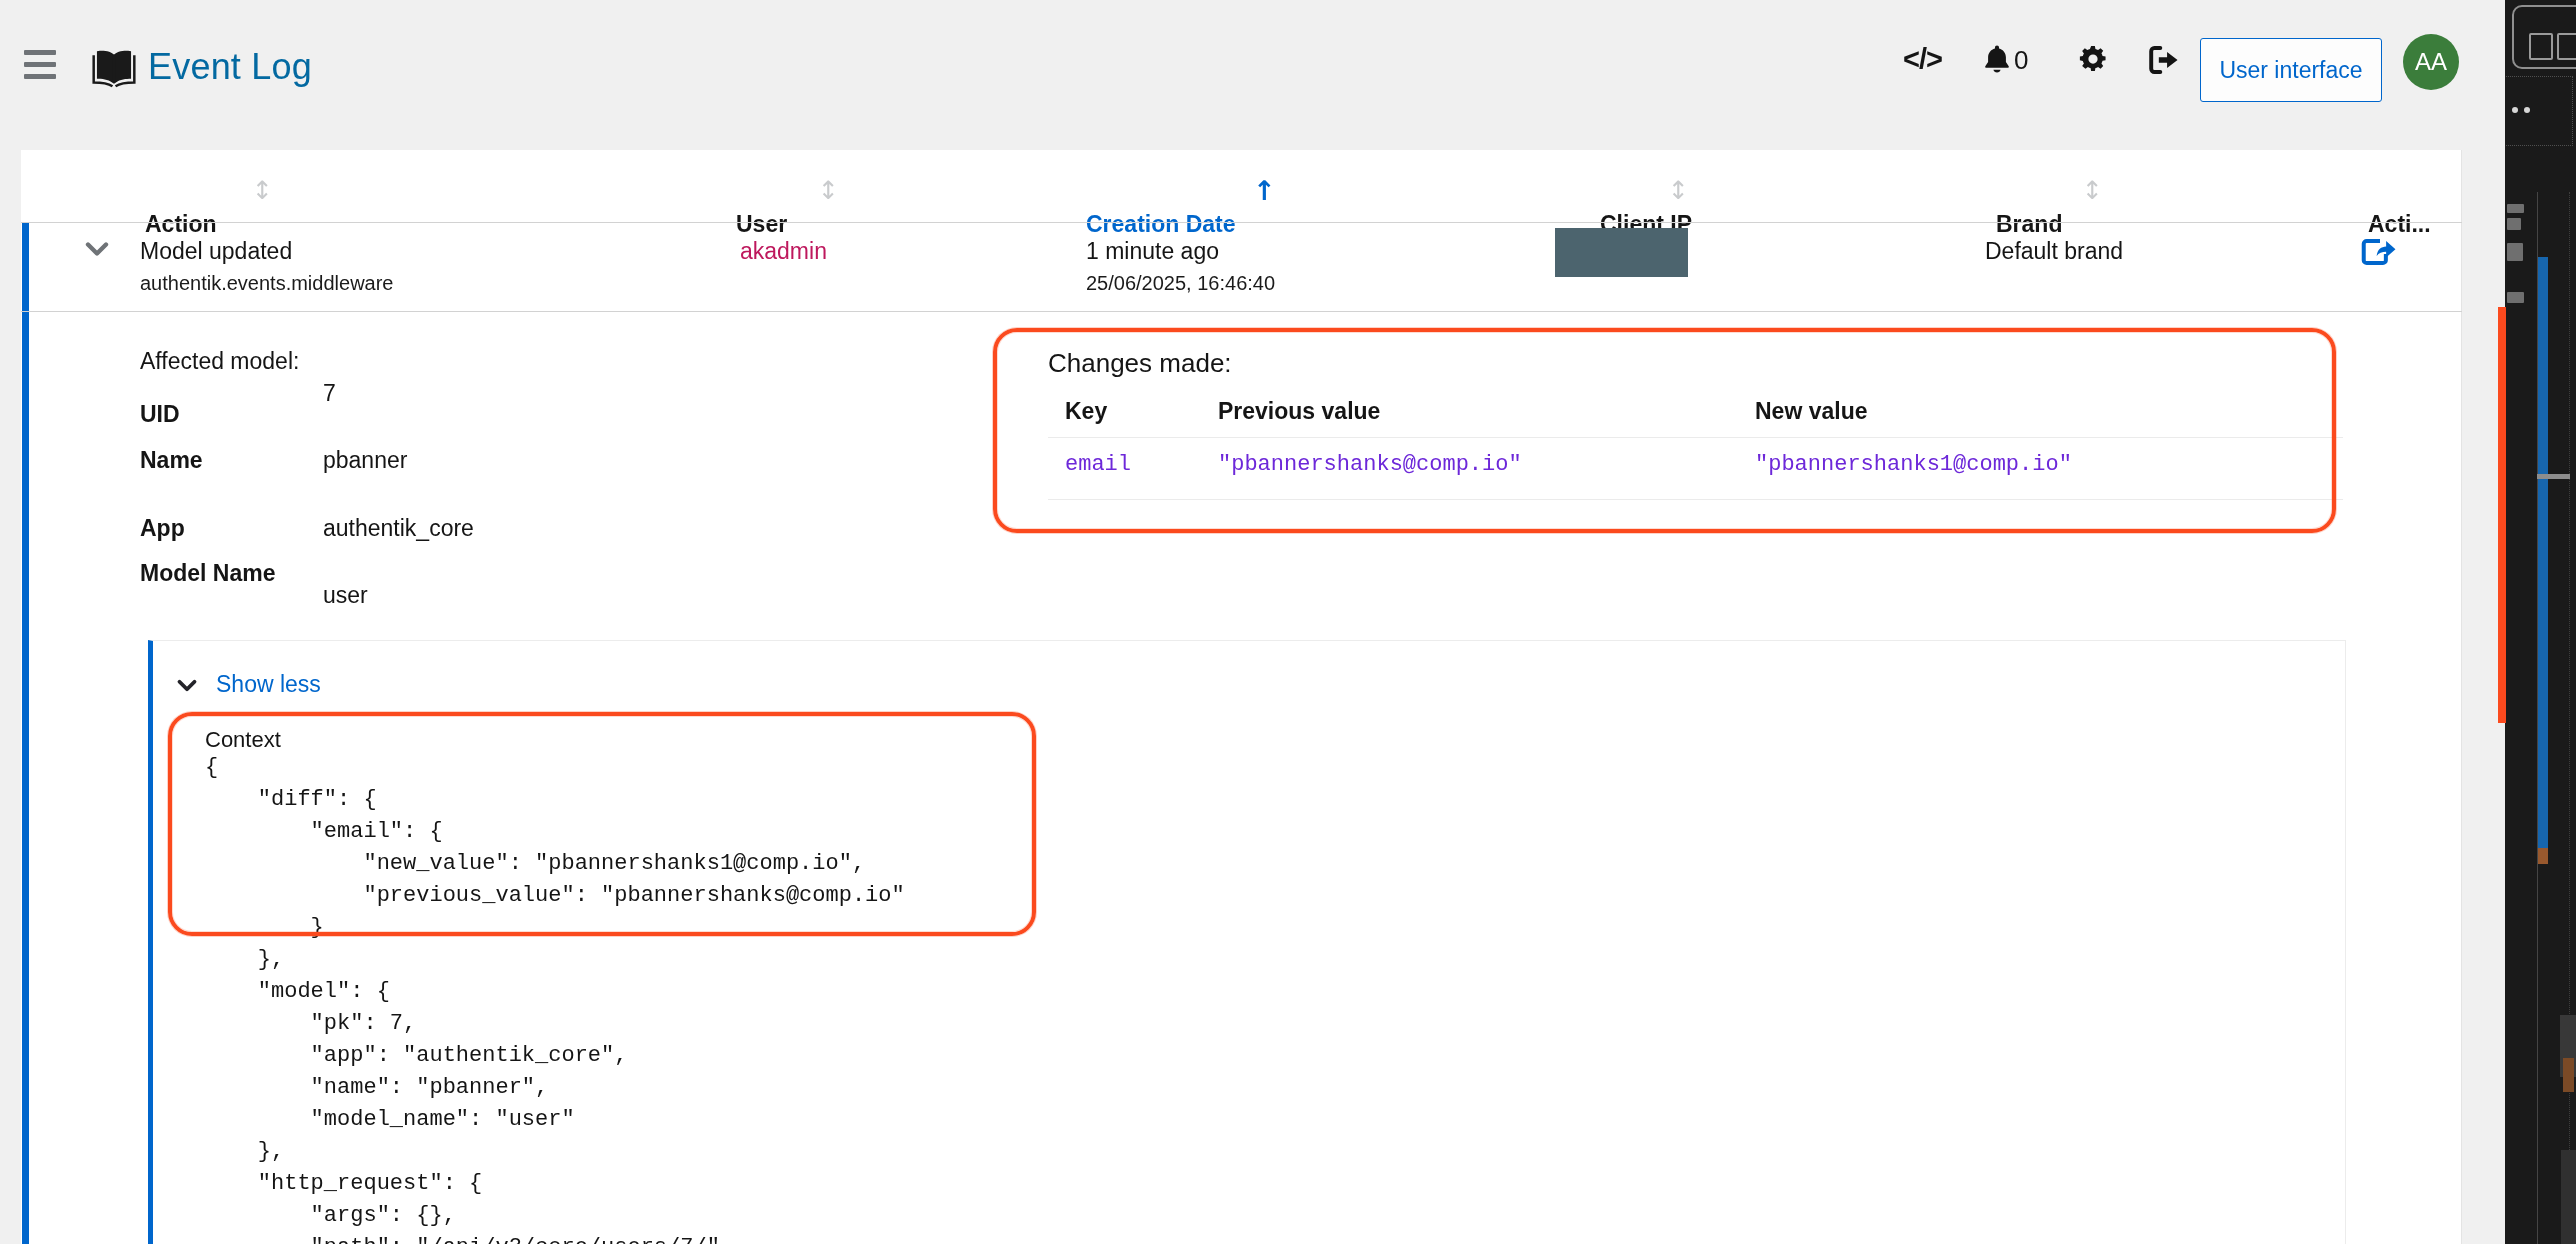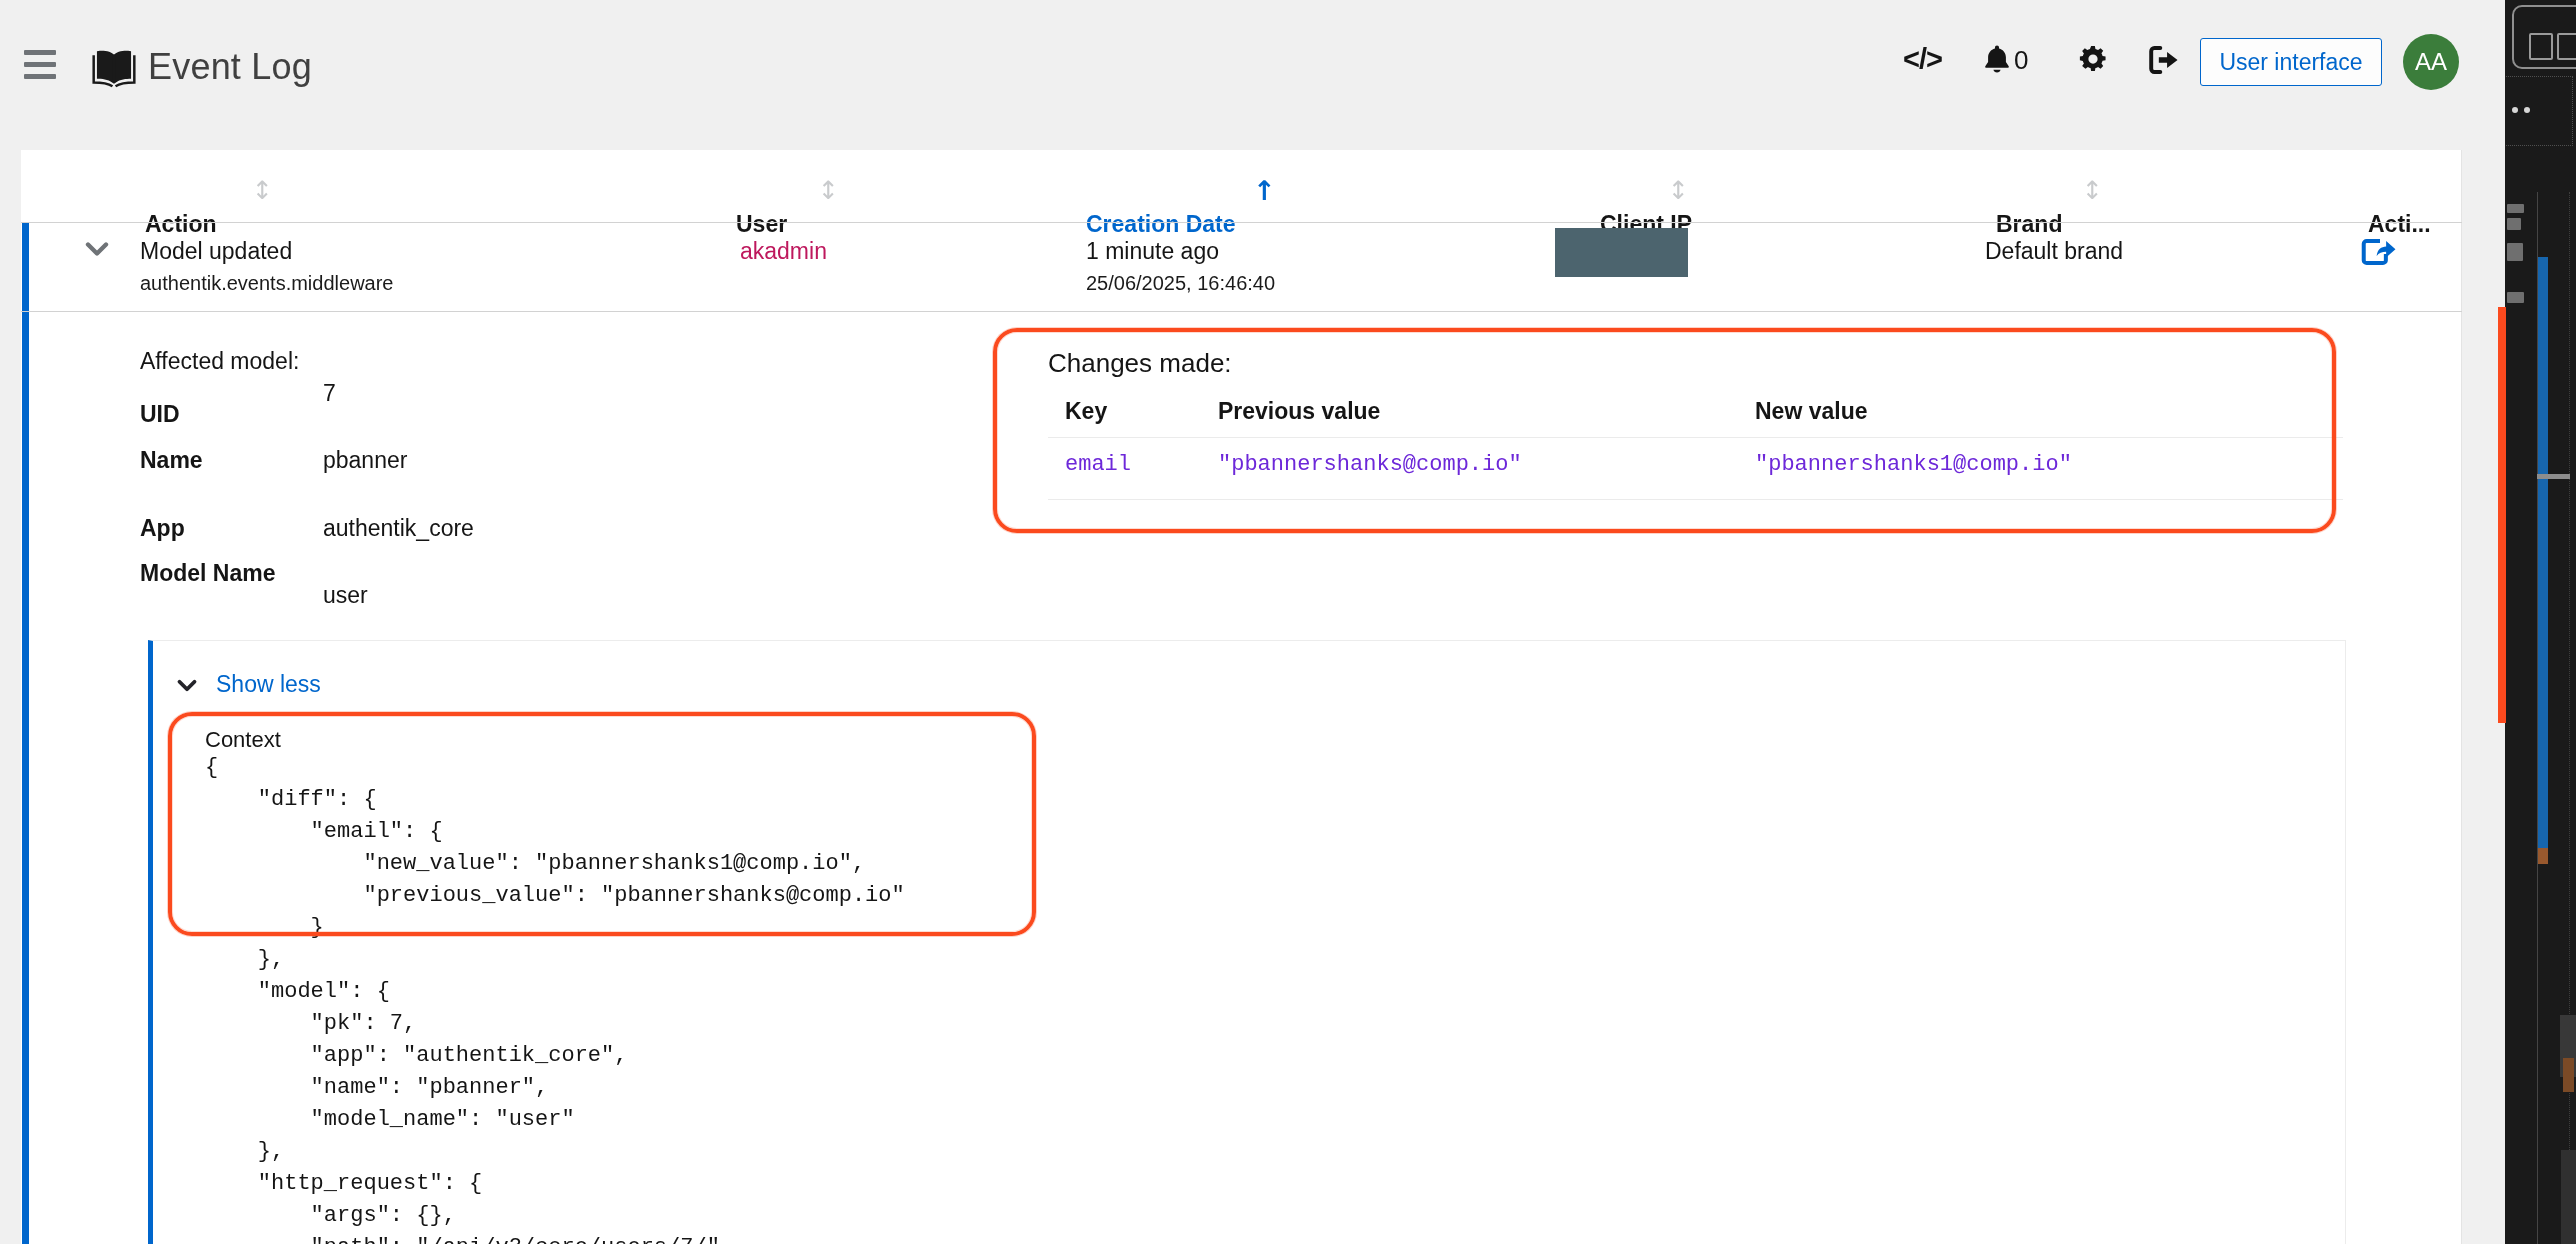--- a/index.html
+++ b/index.html
@@ -6,25 +6,25 @@
   html,body { width:2576px; height:1244px; }
   body { font-family:"Liberation Sans", sans-serif; color:#151515; background:#f0f0f0; }
   .page { position:relative; width:2576px; height:1244px; overflow:hidden; background:#f0f0f0; }
   .abs { position:absolute; }
 
   
   .topbar { position:absolute; left:0; top:0; width:2505px; height:150px; background:#f0f0f0; }
   .hamburger { position:absolute; left:24px; top:50px; width:32px; height:30px; cursor:pointer; }
   .hamburger span { display:block; width:32px; height:5px; background:#6f7377; border-radius:1px; margin-bottom:7px; }
   .brand-icon { position:absolute; left:91px; top:48px; }
-  .page-title { position:absolute; left:148px; top:46px; font-size:36px; font-weight:500; color:#404040; letter-spacing:.2px; }
+  .page-title { position:absolute; left:148px; top:46px; font-size:36px; font-weight:500; color:#0369a1; letter-spacing:.2px; }
   .tb-icon { position:absolute; top:44px; cursor:pointer; }
   .code-glyph { font-size:29px; font-weight:700; color:#151515; letter-spacing:-1px; }
   .bell-count { position:absolute; left:2014px; top:45px; font-size:26px; color:#151515; }
-  .ui-button { position:absolute; left:2200px; top:38px; width:182px; height:48px; border:1px solid #0066cc;
+  .ui-button { position:absolute; left:2200px; top:38px; width:182px; height:64px; border:1px solid #0066cc;
                border-radius:3px; background:#fdfdfd; color:#0066cc; font-size:23px; text-align:center;
                line-height:46px; cursor:pointer; }
   .avatar { position:absolute; left:2403px; top:34px; width:56px; height:56px; border-radius:50%;
             background:#3b7d3b; color:#fff; font-size:24px; font-weight:500; display:flex;
             align-items:center; justify-content:center; cursor:pointer; }
 
   
   .panel { position:absolute; left:21px; top:150px; width:2441px; height:1094px; background:#ffffff;
            border-right:1px solid #e4e4e4; }
   .hdr-cell { position:absolute; top:179px; font-size:23px; font-weight:700; color:#151515;margin-top:32px; }

